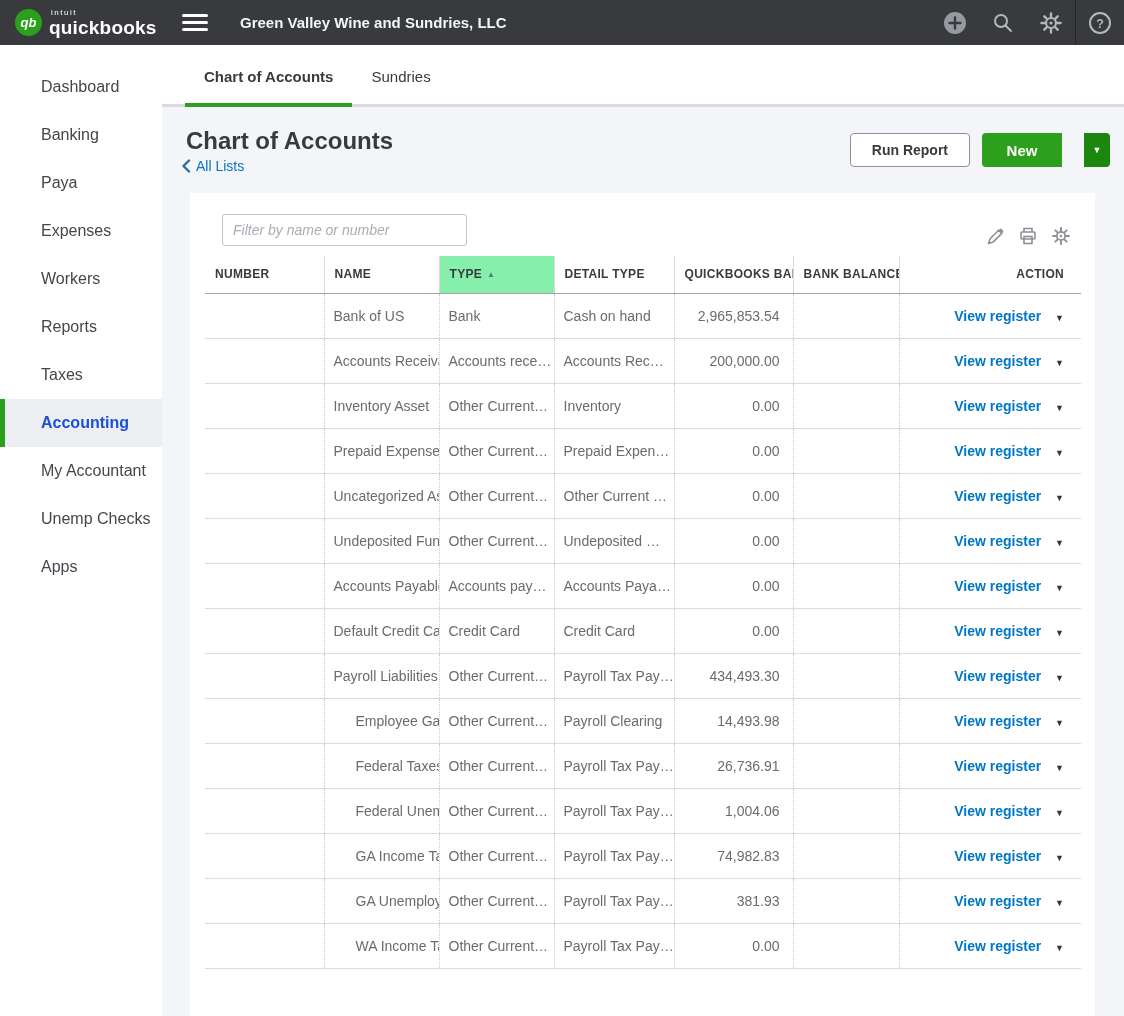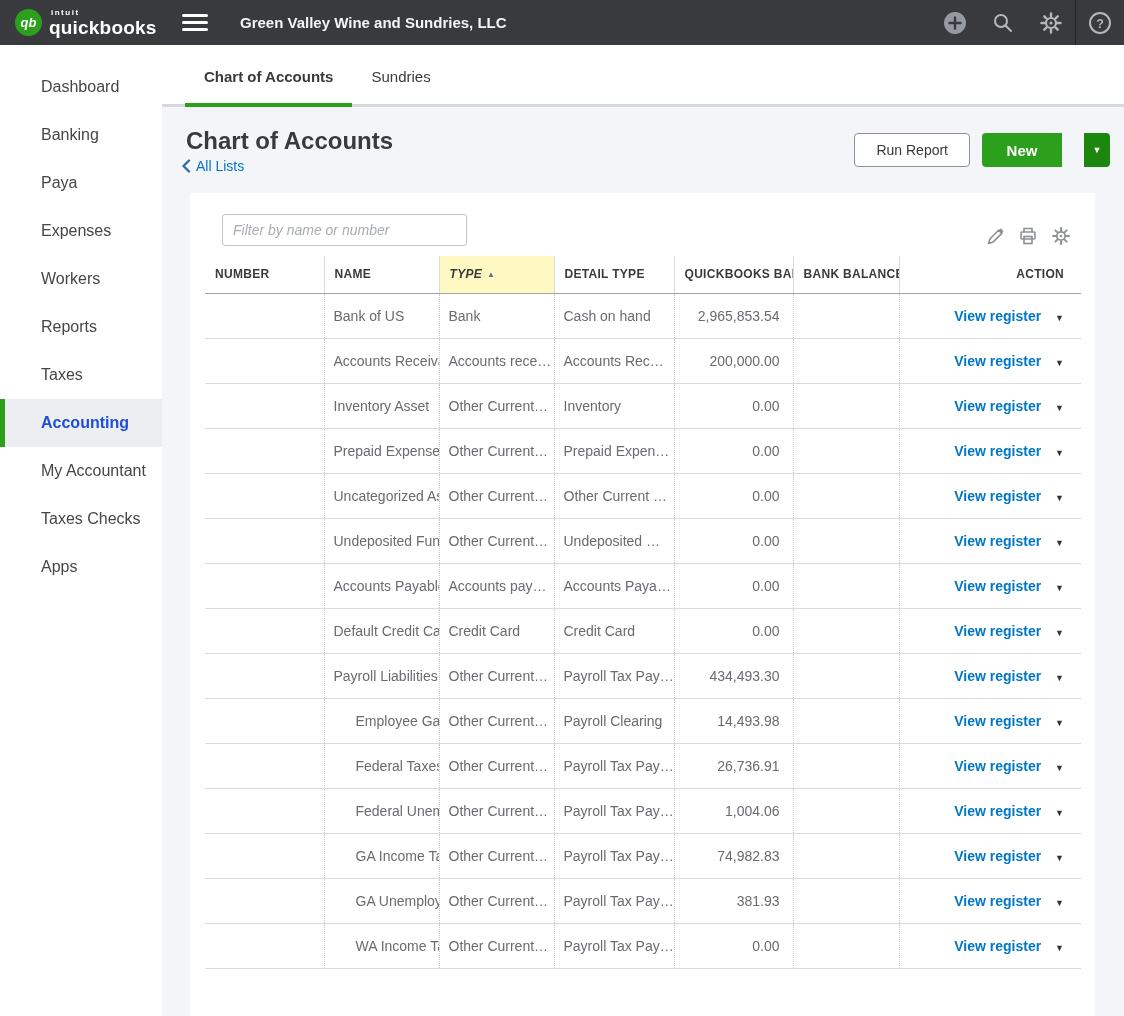--- a/index.html
+++ b/index.html
@@ -14,21 +14,21 @@
     position:absolute; top:0; left:0; width:1124px; height:45px;
     background:#393a3d; display:flex; align-items:center;
   }
   .brand { display:flex; align-items:center; padding-left:15px; width:162px; }
   .logo-circle {
     width:27px; height:27px; border-radius:50%; background:#2ca01c;
     display:flex; align-items:center; justify-content:center;
     color:#fff; font-weight:bold; font-size:13px; font-style:italic;
   }
   .wordmark { margin-left:7px; line-height:1; }
-  .wordmark .intuit { color:#fff; font-size:8px; letter-spacing:1.5px; display:block; margin-left:2px;font-weight:bold; }
+  .wordmark .intuit { color:#fff; font-size:8px; letter-spacing:1.5px; display:block; margin-left:2px; }
   .wordmark .qbooks { color:#fff; font-size:19px; font-weight:bold; letter-spacing:.2px; display:block; margin-top:1px; }
   .hamburger { margin-left:16px; cursor:pointer; padding:6px 4px; }
   .hamburger span { display:block; width:26px; height:3px; background:#fff; border-radius:2px; margin:4px 0; }
   .company-name { color:#f4f5f5; font-size:15px; font-weight:600; margin-left:28px; }
   .appbar-right { margin-left:auto; display:flex; align-items:center; height:45px; }
   .appbar-icon { width:48px; height:45px; display:flex; align-items:center; justify-content:center; cursor:pointer; }
   .appbar-divider { width:1px; height:45px; background:#242528; }
 
   
   .sidebar {
@@ -69,21 +69,21 @@
   .band-left { padding-left:24px; }
   .page-title { font-size:24px; font-weight:bold; color:#393a3d; line-height:28px; }
   .back-link {
     display:flex; align-items:center; margin-top:3px; margin-left:-5px;
     color:#0077c5; font-size:14px; cursor:pointer; text-decoration:none;
   }
   .back-link svg { margin-right:5px; }
   .band-right { margin-left:auto; display:flex; align-items:center; }
   .btn-secondary {
     height:34px; padding:4px 21px; background:#fff; border:1px solid #8d9096; border-radius:4px;
-    font-family:inherit; font-size:14px; font-weight:400; color:#393a3d; cursor:pointer;
+    font-family:inherit; font-size:14px; font-weight:700; color:#393a3d; cursor:pointer;
   }
   .btn-split { display:flex; margin-left:12px; border-radius:4px; overflow:hidden; cursor:pointer;gap:22px; }
   .btn-new {
     height:34px; width:80px; background:#2ca01c; color:#fff; border:none;
     font-family:inherit; font-size:15px; font-weight:bold; cursor:pointer;
   }
   .btn-new-caret {
     height:34px; width:26px; background:#1b870e; color:#fff; border:none;
     font-size:9px; display:flex; align-items:center; justify-content:center; cursor:pointer;
   }
@@ -101,21 +101,21 @@
 
   
   .table-wrap { margin:10px 14px 0 15px; }
   table { border-collapse:collapse; table-layout:fixed; width:876px; }
   thead th {
     height:37px; font-size:12px; font-weight:bold; color:#393a3d; text-align:left;
     letter-spacing:.3px; padding:0 4px 0 10px; white-space:nowrap; overflow:hidden;
     border-bottom:1px solid #a2a4a9; border-right:1px solid #d9dbde; cursor:pointer;
   }
   thead th:last-child { border-right:none; text-align:right; padding-right:17px; }
-  thead th.type-col { background:#fef9c3;font-style:italic; }
+  thead th.type-col { background:#86efac; }
   .sort-arrow { font-size:8px; color:#5d7389; margin-left:5px; vertical-align:1px; }
   tbody td {
     height:45px; font-size:14px; color:#696b70; padding:0 8px 0 9px;
     white-space:nowrap; overflow:hidden; border-bottom:1px solid #d9dbde;
     border-right:1px dotted #c6c8cd; background:#fff;
   }
   tbody td:last-child { border-right:none; }
   td.col-qb { text-align:right; padding-right:13px; }
   td.col-action { text-align:right; padding-right:17px; }
   tr.indent td.col-name { padding-left:31px; }
@@ -216,21 +216,21 @@
     <span>Accounting</span>
   </li>
 
   <li>
 
     <span>My Accountant</span>
   </li>
 
   <li>
 
-    <span>Taxes Checks</span>
+    <span>Unemp Checks</span>
   </li>
 
   <li>
 
     <span>Apps</span>
   </li>
 </ul>
 </nav>
 
 <main class="main">

